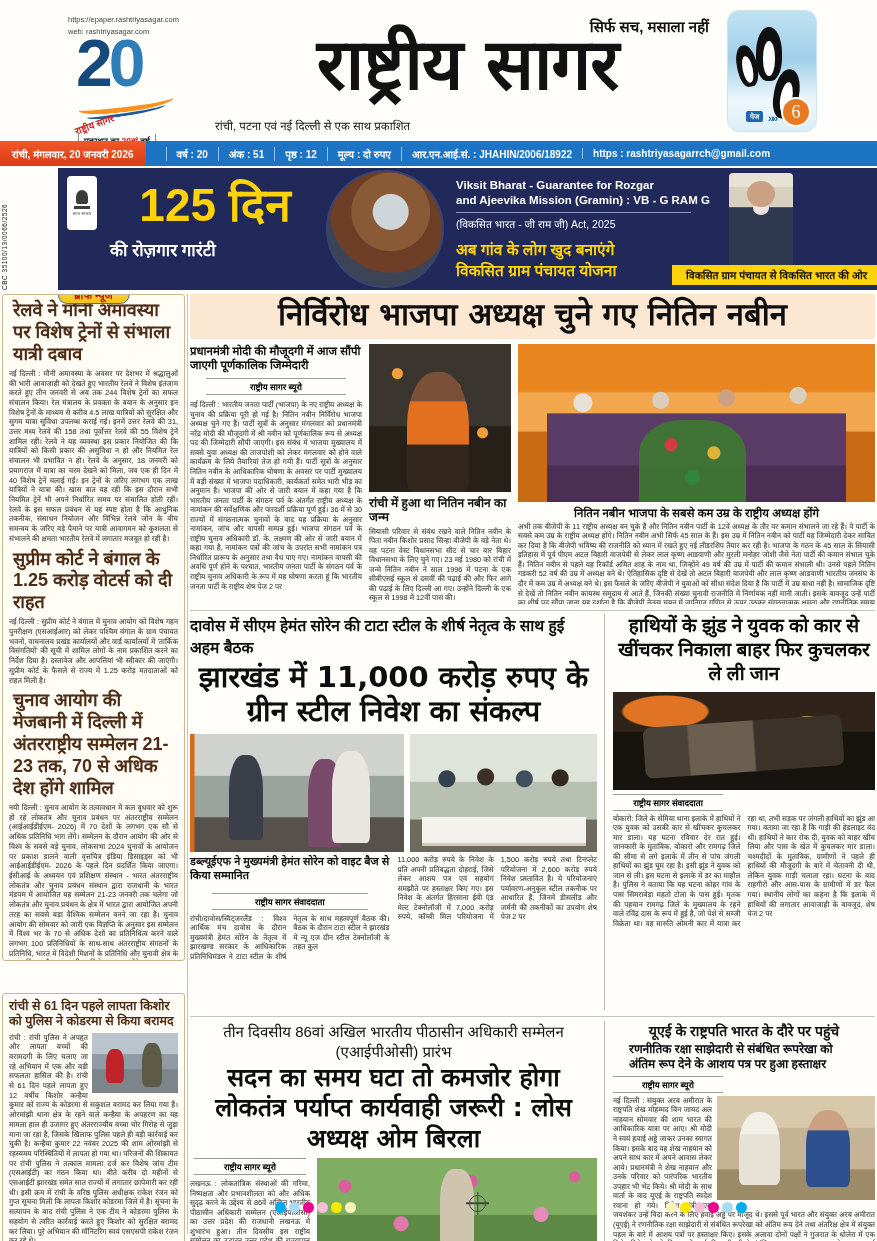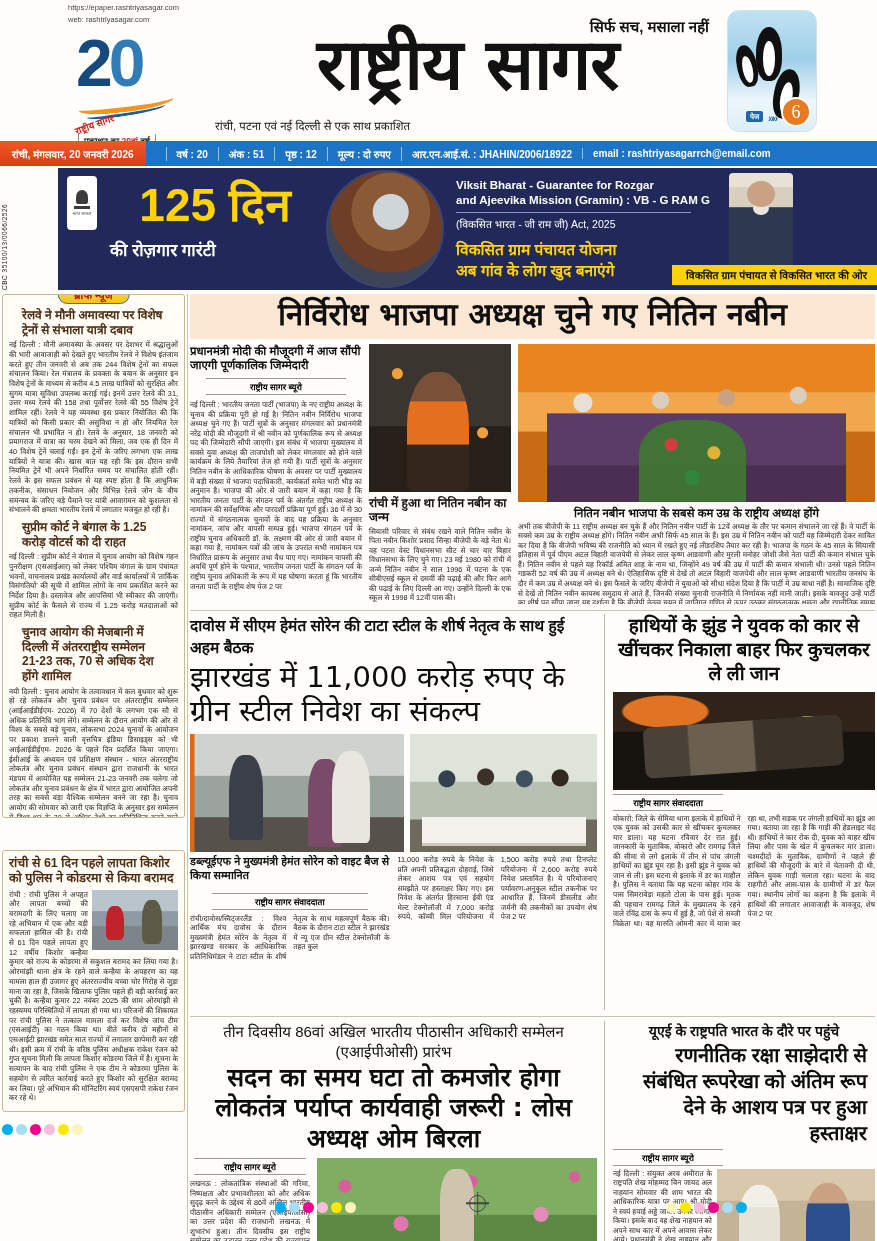--- a/index.html
+++ b/index.html
@@ -1,21 +1,21 @@
 <!DOCTYPE html>
 <html><head>
 <meta charset="utf-8">
 <style>
   *{margin:0;padding:0;box-sizing:border-box}
   html,body{width:877px;height:1241px;background:#f4f2ee;font-family:"Liberation Sans",sans-serif}
   .page{position:relative;width:877px;height:1241px;background:#fffefb;overflow:hidden}
 
   
   .masthead{position:relative;height:166px}
-  .mh-urls{position:absolute;left:68px;top:2px;font-size:7.5px;color:#444;line-height:1.6}
+  .mh-urls{position:absolute;left:68px;top:14px;font-size:7.5px;color:#444;line-height:1.6}
   .logo{position:absolute;left:76px;top:34px;width:125px;height:105px}
   .logo-num{font-size:66px;font-weight:bold;line-height:0.9;letter-spacing:-4px}
   .logo-num .n2{color:#16497c}.logo-num .n0{color:#2f7cb6}
   .logo-swoosh{position:absolute;left:2px;top:62px;width:96px;height:16px;border-bottom:5px solid #f7941d;border-radius:0 0 60% 40%;transform:rotate(-6deg)}
   .logo-swoosh2{position:absolute;left:10px;top:72px;width:80px;height:10px;border-bottom:3px solid #1d5d9e;border-radius:0 0 60% 40%;transform:rotate(-8deg)}
   .logo-name{position:absolute;left:-2px;top:84px;color:#cf1f1f;font-size:9.5px;font-weight:bold;transform:rotate(-20deg)}
   .logo-sub{position:absolute;left:2px;top:100px;font-size:8.5px;font-weight:bold;color:#222;border:1px solid #8a8a8a;border-top:none;padding:1px 5px;background:#fff}
   .logo-sub .red{color:#d42121}
   .mh-title{position:absolute;left:215px;top:28px;width:505px;text-align:center;font-size:71px;font-weight:bold;color:#121212;font-family:"DejaVu Sans",sans-serif;letter-spacing:-1px;line-height:1.05}
   .mh-tagline{position:absolute;right:168px;top:16px;font-size:15px;font-weight:bold;color:#111}
@@ -54,23 +54,23 @@
   .b-modi::before{content:"";position:absolute;left:18px;top:8px;width:28px;height:26px;border-radius:50%;background:#caa183;box-shadow:0 14px 0 -6px #e9e4dc}
   .b-ribbon{position:absolute;right:0;bottom:5px;background:#ffd20a;color:#111;font-size:10.5px;font-weight:bold;padding:3px 10px 3px 14px}
 
   
   .content{position:absolute;left:0;top:294px;width:877px}
   .sidebar{position:absolute;left:2px;top:0;width:183px}
   .mainarea{position:absolute;left:190px;top:0;width:685px}
   .vrule{position:absolute;left:187px;top:0;bottom:10px;width:1px;background:#c9c2b6;height:940px}
 
   
-  .sb-box{border:1px solid #cbb68e;background:#fffdf6;border-radius:3px;padding:8px 6px 4px;position:relative;height:524px;overflow:hidden}
+  .sb-box{border:1px solid #cbb68e;background:#fffdf6;border-radius:3px;padding:0 6px 4px;position:relative;height:667px;overflow:hidden}
   .sb-pill{position:absolute;top:-10px;left:50%;transform:translateX(-50%);background:linear-gradient(180deg,#ffe04a,#f7c318);border:1px solid #2f6fb4;border-radius:10px;padding:1px 16px;font-size:11px;font-weight:bold;color:#c40808;white-space:nowrap}
-  .sb-art h3{font-size:12px;font-weight:bold;color:#4f2d15;line-height:1.22;margin:5px 13px 3px}
+  .sb-art h3{font-size:18px;font-weight:bold;color:#4f2d15;line-height:1.22;margin:5px 4px 3px}
   .sb-art p{font-size:7.3px;line-height:1.33;text-align:justify;color:#222}
   .sb-box2{border:1px solid #cbb68e;background:#fffdf6;border-radius:3px;margin-top:32px;padding:5px 6px;height:262px;overflow:hidden}
   .sb-box2 h3{font-size:12.5px;font-weight:bold;color:#4f2d15;line-height:1.22;margin:0 0 3px}
   .photo-boy{float:right;width:86px;height:60px;margin:0 0 3px 4px;background:linear-gradient(180deg,#b9c4cc 0 35%,#8e9aa4 36% 60%,#7d858b 61% 100%);position:relative}
   .photo-boy::before{content:"";position:absolute;left:14px;top:16px;width:18px;height:34px;background:#c0242a;border-radius:40% 40% 20% 20%}
   .photo-boy::after{content:"";position:absolute;right:16px;top:10px;width:20px;height:44px;background:#5d5a45;border-radius:40% 40% 20% 20%}
   .sb-box2 p{font-size:7.3px;line-height:1.33;text-align:justify;color:#222}
   .regdots{margin-top:8px}
   .regdots span{display:inline-block;width:11px;height:11px;border-radius:50%;margin-right:3px;vertical-align:middle}
   .d-c{background:#00aeef}.d-lc{background:#a8dcf5}.d-m{background:#ec008c}.d-p{background:#f6bcd9}.d-y{background:#ffe800}.d-ly{background:#fdf4bc}
@@ -98,21 +98,21 @@
     radial-gradient(circle at 84% 14%,#d9cdbd 0 8px,transparent 9px),
     linear-gradient(180deg,transparent 0 28%,#5a3c66 29% 70%,#4a2f52 71% 100%)}
   .photo-bjp::after{content:"";position:absolute;left:34%;bottom:0;width:30%;height:52%;background:radial-gradient(circle at 30% 30%,#e23b3b 0 6px,transparent 7px),radial-gradient(circle at 70% 40%,#f0c030 0 6px,transparent 7px),radial-gradient(circle at 50% 70%,#2f8f3a 0 7px,transparent 8px),#3f7a33;border-radius:40% 40% 0 0;opacity:.9}
   .s1-caption{font-size:11.5px;font-weight:bold;text-align:center;padding:3px 0 2px;color:#101010}
   .s1-wide{height:84px;overflow:hidden}
 
   
   .row2{display:flex;margin-top:6px;border-top:1px solid #c9c2b6;padding-top:3px}
   .story2{width:414px;flex:none;padding-right:7px}
   .s2-kicker{font-size:15.5px;font-weight:bold;text-align:left;color:#101010}
-  .s2-headline{font-size:29px;font-weight:normal;text-align:left;line-height:1.18;color:#0d0d0d;font-family:"DejaVu Sans",sans-serif;margin-top:2px}
+  .s2-headline{font-size:29px;font-weight:bold;text-align:center;line-height:1.18;color:#0d0d0d;font-family:"DejaVu Sans",sans-serif;margin-top:2px}
   .s2-photos{display:flex;gap:6px;height:118px;margin:6px 0 3px}
   .photo-davos1{flex:1.15;background:linear-gradient(90deg,#d96a1a 0 4px,transparent 5px),linear-gradient(180deg,#cfd2cd 0 35%,#9aa39c 36% 70%,#56514a 71% 100%);position:relative}
   .photo-davos1::before{content:"";position:absolute;left:18%;top:18%;width:16%;height:72%;background:#3a3f4a;border-radius:40% 40% 8% 8%}
   .photo-davos1::after{content:"";position:absolute;right:16%;top:14%;width:18%;height:78%;background:#e9e6e0;border-radius:40% 40% 8% 8%;box-shadow:-26px 6px 0 -2px #7a4a6a}
   .photo-davos2{flex:1;background:linear-gradient(180deg,#dfe4da 0 40%,#b8c0b2 41% 72%,#6e6a5e 73% 100%);position:relative}
   .photo-davos2::before{content:"";position:absolute;left:10%;top:22%;width:80%;height:40%;background:radial-gradient(circle at 12% 40%,#33404e 0 8px,transparent 9px),radial-gradient(circle at 38% 36%,#3c3128 0 8px,transparent 9px),radial-gradient(circle at 64% 40%,#41505e 0 8px,transparent 9px),radial-gradient(circle at 88% 38%,#32281f 0 8px,transparent 9px)}
   .photo-davos2::after{content:"";position:absolute;left:6%;bottom:8%;width:88%;height:22%;background:#f4f2ec;box-shadow:0 3px 0 #cfc9ba}
   .s2-flex{display:flex;gap:8px}
   .s2-half{width:50%;min-width:0}
   .s2-caption{font-size:11px;font-weight:bold;color:#101010;line-height:1.25;margin-bottom:10px}
@@ -138,21 +138,21 @@
     radial-gradient(circle at 10% 30%,#d85f9e 0 6px,transparent 7px),
     radial-gradient(circle at 30% 70%,#e077ae 0 7px,transparent 8px),
     radial-gradient(circle at 55% 25%,#d85f9e 0 6px,transparent 7px),
     radial-gradient(circle at 80% 60%,#e68ab9 0 7px,transparent 8px),
     radial-gradient(circle at 92% 20%,#d85f9e 0 5px,transparent 6px),
     linear-gradient(180deg,#7fae62 0 60%,#5c8a45 61% 100%);position:relative}
   .photo-birla::before{content:"";position:absolute;left:44%;top:12%;width:12%;height:80%;background:#cfc4ae;border-radius:40% 40% 8% 8%}
 
   .story5{flex:1;min-width:0;border-left:1px solid #bfb8ab;padding-left:8px}
   .s5-kicker{font-size:14px;font-weight:bold;text-align:center;color:#101010}
-  .s5-headline{font-size:20px;font-weight:bold;text-align:right;line-height:1.3;color:#0d0d0d;margin:2px 8px 3px}
+  .s5-headline{font-size:12px;font-weight:bold;text-align:left;line-height:1.3;color:#0d0d0d;margin:2px 16px 3px}
   .byline3{font-size:8.5px;font-weight:bold;padding:2px 0;margin:0 0 3px;width:110px;border-top:1px solid #9a9a9a;border-bottom:1px solid #9a9a9a;text-align:center}
   .photo-sheikh{float:right;width:158px;height:104px;margin:0 0 4px 5px;background:linear-gradient(180deg,#d8c9ad 0 30%,#c4b394 31% 70%,#9d8a66 71% 100%);position:relative}
   .photo-sheikh::before{content:"";position:absolute;left:14%;top:16%;width:26%;height:70%;background:linear-gradient(180deg,#f2efe8 0 30%,#e7e2d6 31% 100%);border-radius:45% 45% 10% 10%}
   .photo-sheikh::after{content:"";position:absolute;right:16%;top:14%;width:28%;height:74%;background:linear-gradient(180deg,#caa183 0 26%,#2e4f8f 27% 100%);border-radius:45% 45% 10% 10%}
   .s5-body{height:196px;overflow:hidden}
 
   
   .bottommarks{position:absolute;left:0;top:896px;width:685px;display:flex;align-items:center}
   .bm-left{margin-left:85px}
   .crosshair{margin-left:110px;width:17px;height:17px;border:1.5px solid #444;border-radius:50%;position:relative}
@@ -188,42 +188,42 @@
       <span class="page-chevrons">»»</span>
       <span class="page-circle">6</span>
     </div>
     <div class="infobar">
       <span class="date">रांची, मंगलवार, 20 जनवरी 2026</span>
       <span class="item">वर्ष : 20</span>
       <span class="item">अंक : 51</span>
       <span class="item">पृष्ठ : 12</span>
       <span class="item">मूल्य : दो रुपए</span>
       <span class="item">आर.एन.आई.सं. : JHAHIN/2006/18922</span>
-      <span class="item">email : rashtriyasagarrch@email.com</span>
+      <span class="item">https : rashtriyasagarrch@gmail.com</span>
     </div>
   </div>
 
   <div class="cbc-vert">CBC 35100/13/0066/2526</div>
   <div class="banner">
     <div class="emblem">
       <span class="lion"></span>
       <span class="base"></span>
       <span class="txt">भारत सरकार</span>
     </div>
     <div class="b-125">125 दिन</div>
     <div class="b-125-sub">की रोज़गार गारंटी</div>
     <div class="b-photo"></div>
     <div class="b-txt">
       <div class="l1">Viksit Bharat - Guarantee for Rozgar</div>
       <div class="l1">and Ajeevika Mission (Gramin) : VB - G RAM G</div>
       <div class="rule"></div>
       <div class="act">(विकसित भारत - जी राम जी) Act, 2025</div>
       <div class="y-wrap">
+        <div class="y">अब गांव के लोग खुद बनाएंगे</div>
         <div class="y">विकसित ग्राम पंचायत योजना</div>
-        <div class="y">अब गांव के लोग खुद बनाएंगे</div>
       </div>
     </div>
     <div class="b-modi"></div>
     <div class="b-ribbon">विकसित ग्राम पंचायत से विकसित भारत की ओर</div>
   </div>
 
   <div class="content">
     <div class="vrule"></div>
 
     <div class="sidebar">

